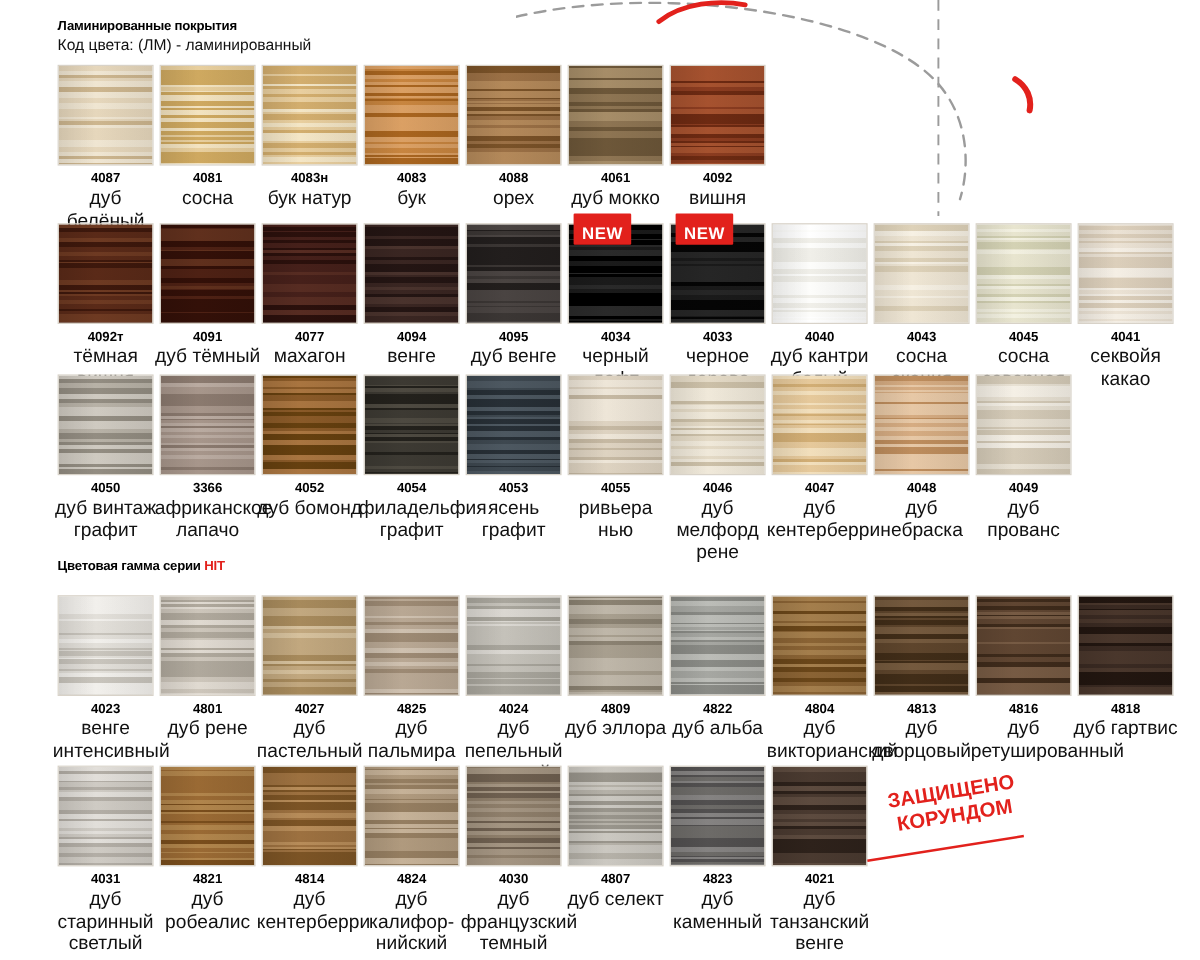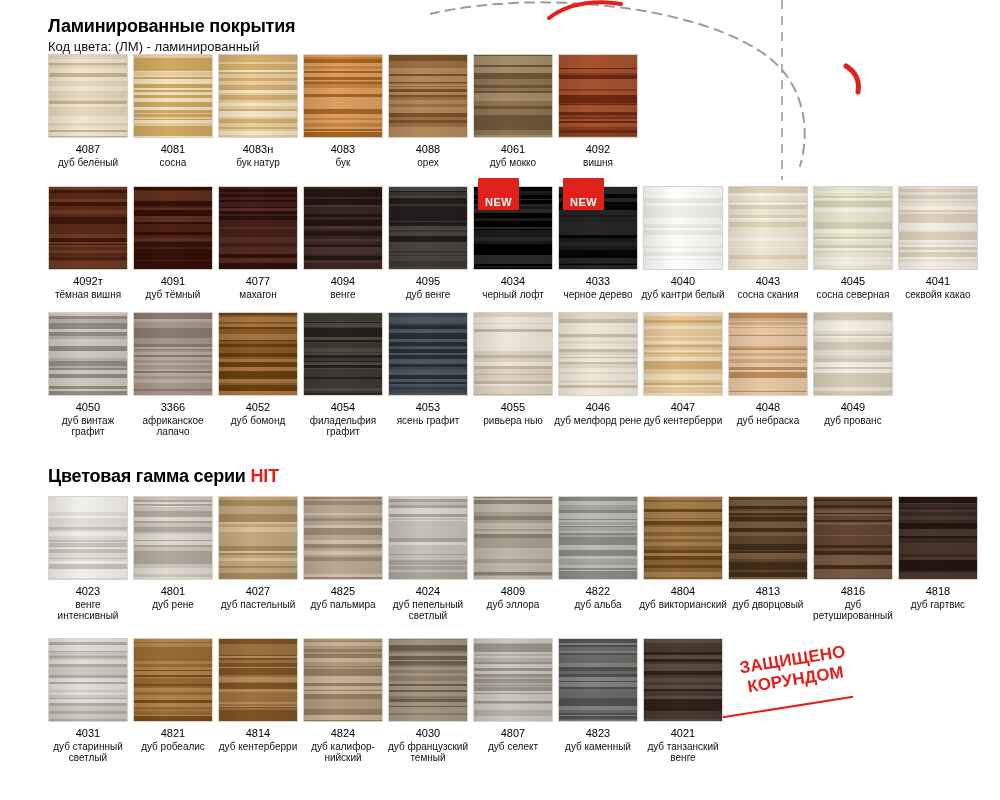--- a/index.html
+++ b/index.html
@@ -14,47 +14,47 @@
   .page{position:relative;width:1000px;height:800px;}
 
   
   .deco-curve{position:absolute;top:0;left:430px;width:420px;height:180px;pointer-events:none;}
   .deco-red{position:absolute;top:60px;left:840px;width:40px;height:40px;pointer-events:none;}
   .deco-redline{position:absolute;top:0;left:545px;width:80px;height:22px;pointer-events:none;}
 
   
   .section{position:absolute;}
   .sec-title{
-    font-size:18px;font-weight:bold;letter-spacing:-0.2px;color:#000;
+    font-size:11px;font-weight:bold;letter-spacing:-0.2px;color:#000;
     margin:0 0 2px 0;
   }
   .sec-sub{font-size:13px;color:#111;margin:0;}
   .sec-title .hit{color:#e2211c;}
 
   
   .row{position:absolute;display:flex;}
   .cell{width:80px;margin-right:5px;display:flex;flex-direction:column;align-items:center;}
   .chip{
     width:80px;height:84px;
     border:1px solid #d8d2c8;
     box-sizing:border-box;
     position:relative;
     background-size:cover;
   }
   .code{
-    font-size:11px;font-weight:normal;color:#000;margin-top:5px;line-height:1.15;text-align:center;
+    font-size:11px;font-weight:bold;color:#000;margin-top:5px;line-height:1.15;text-align:center;
   }
   .nm{
-    font-size:10px;color:#111;text-align:center;line-height:1.18;margin-top:1px;
+    font-size:16px;color:#111;text-align:center;line-height:1.18;margin-top:1px;
     width:88px;
   }
   .badge-new{
     position:absolute;top:-9px;left:4px;
-    background:#e2211c;color:#fff;font-size:11px;font-weight:bold;
-    padding:18px 7px 2px 7px;letter-spacing:0.5px;
+    background:#e2211c;color:#fff;font-size:14px;font-weight:bold;
+    padding:8px 7px 2px 7px;letter-spacing:0.5px;
     border-radius:1px;
   }
 
   
   .stamp{
     position:absolute;
     color:#e2211c;font-weight:bold;font-size:17px;line-height:1.15;
     transform:rotate(-9deg);
     text-align:center;
   }

